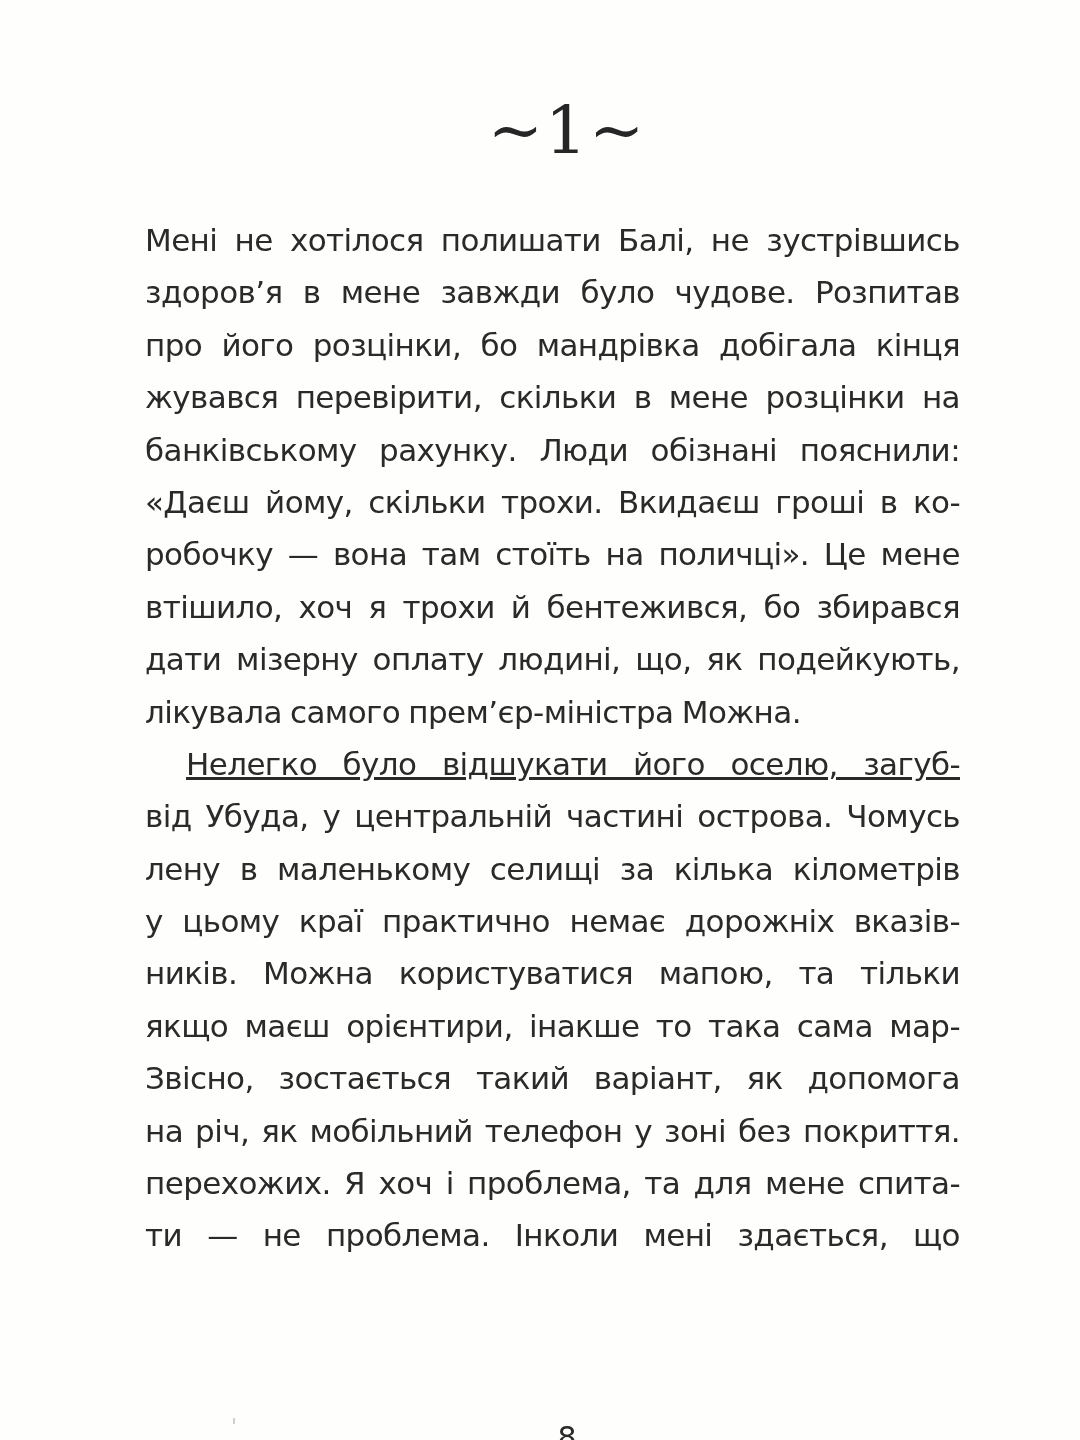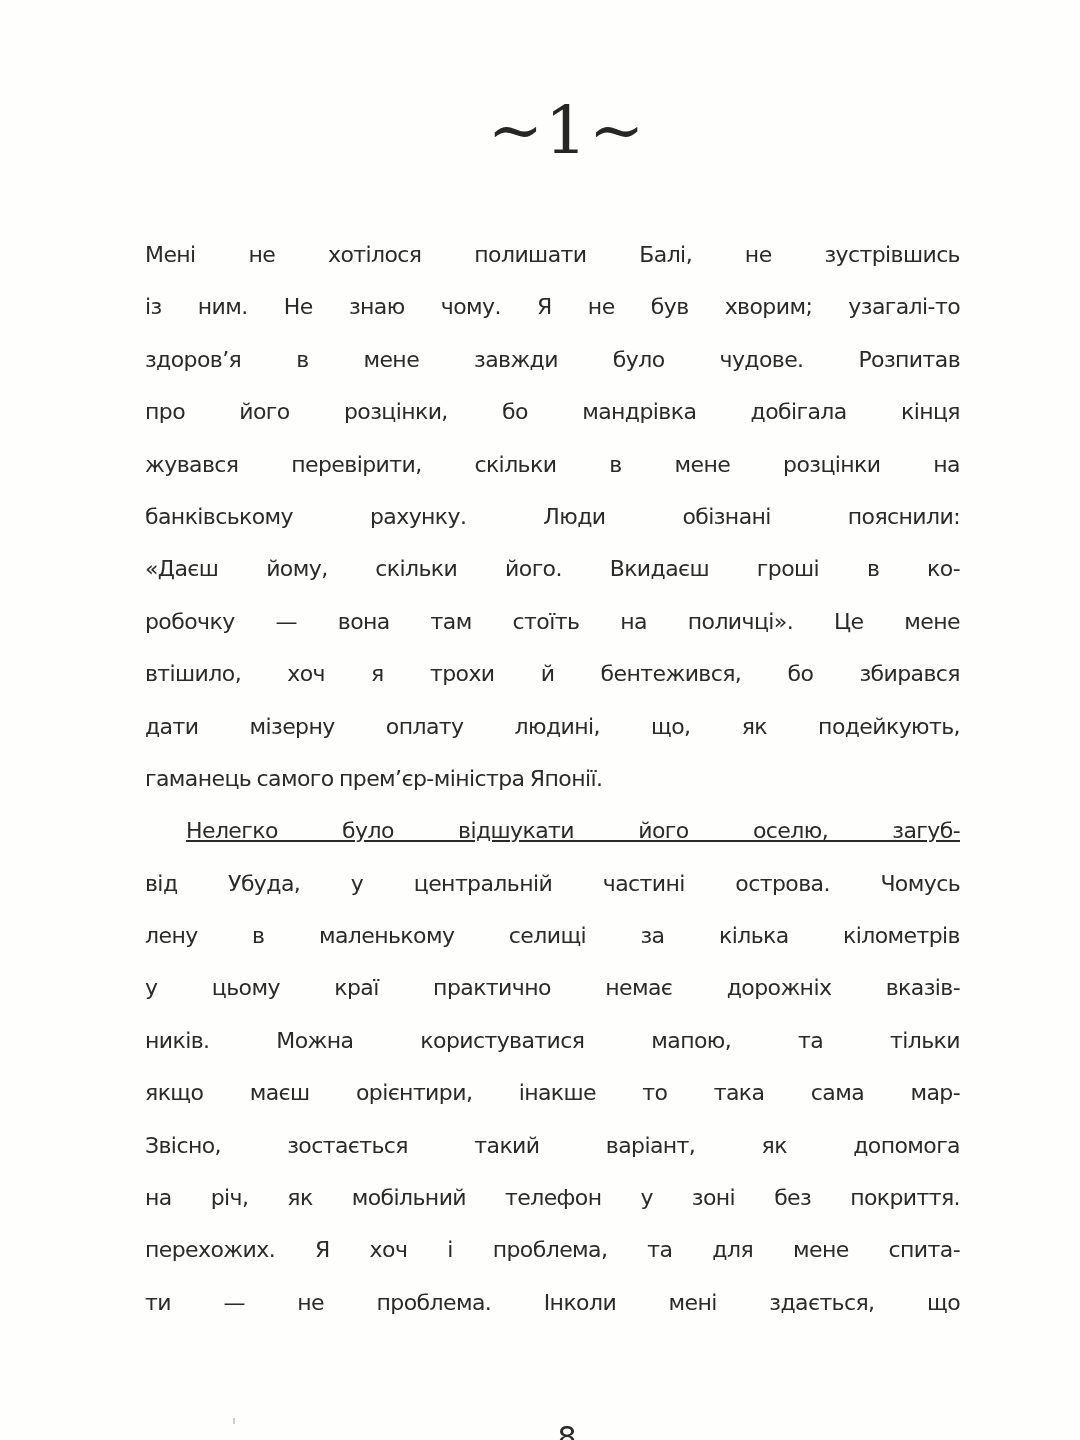--- a/index.html
+++ b/index.html
@@ -30,25 +30,24 @@
       font-family: "DejaVu Serif", "Liberation Serif", serif;
       font-size: 66px;
       color: #262626;
       letter-spacing: 2px;
     }
     .body-text {
       position: absolute;
       left: 145px;
       top: 214px;
       width: 815px;
-      font-size: 22px;
+      font-size: 31px;
       line-height: 52.4px;
       letter-spacing: -0.6px;
       word-spacing: -1px;
-      margin-top: 15px;
     }
     .line {
       display: block;
       text-align: justify;
       text-align-last: justify;
       white-space: nowrap;
       height: 52.4px;
     }
     .line.last {
       text-align-last: left;
@@ -76,30 +75,29 @@
 </head>
 <body>
 
 <div class="page">
 
   <div class="chapter-marker">~1~</div>
 
   <div class="body-text">
     <div>
       <span class="line">Мені не хотілося полишати Балі, не зустрівшись</span>
-      <span class="line">із ним. Не знаю чому. Я не був хворим; узагалі-то</span>
       <span class="line">здоров’я в мене завжди було чудове. Розпитав</span>
       <span class="line">про його розцінки, бо мандрівка добігала кінця</span>
       <span class="line">жувався перевірити, скільки в мене розцінки на</span>
       <span class="line">банківському рахунку. Люди обізнані пояснили:</span>
-      <span class="line">«Даєш йому, скільки його. Вкидаєш гроші в ко-</span>
+      <span class="line">«Даєш йому, скільки трохи. Вкидаєш гроші в ко-</span>
       <span class="line">робочку — вона там стоїть на поличці». Це мене</span>
       <span class="line">втішило, хоч я трохи й бентежився, бо збирався</span>
       <span class="line">дати мізерну оплату людині, що, як подейкують,</span>
-      <span class="line last">гаманець самого прем’єр-міністра Японії.</span>
+      <span class="line last">лікувала самого прем’єр-міністра Можна.</span>
     </div>
     <div>
       <span class="line indent">Нелегко було відшукати його оселю, загуб-</span>
       <span class="line">від Убуда, у центральній частині острова. Чомусь</span>
       <span class="line">лену в маленькому селищі за кілька кілометрів</span>
       <span class="line">у цьому краї практично немає дорожніх вказів-</span>
       <span class="line">ників. Можна користуватися мапою, та тільки</span>
       <span class="line">якщо маєш орієнтири, інакше то така сама мар-</span>
       <span class="line">Звісно, зостається такий варіант, як допомога</span>
       <span class="line">на річ, як мобільний телефон у зоні без покриття.</span>

